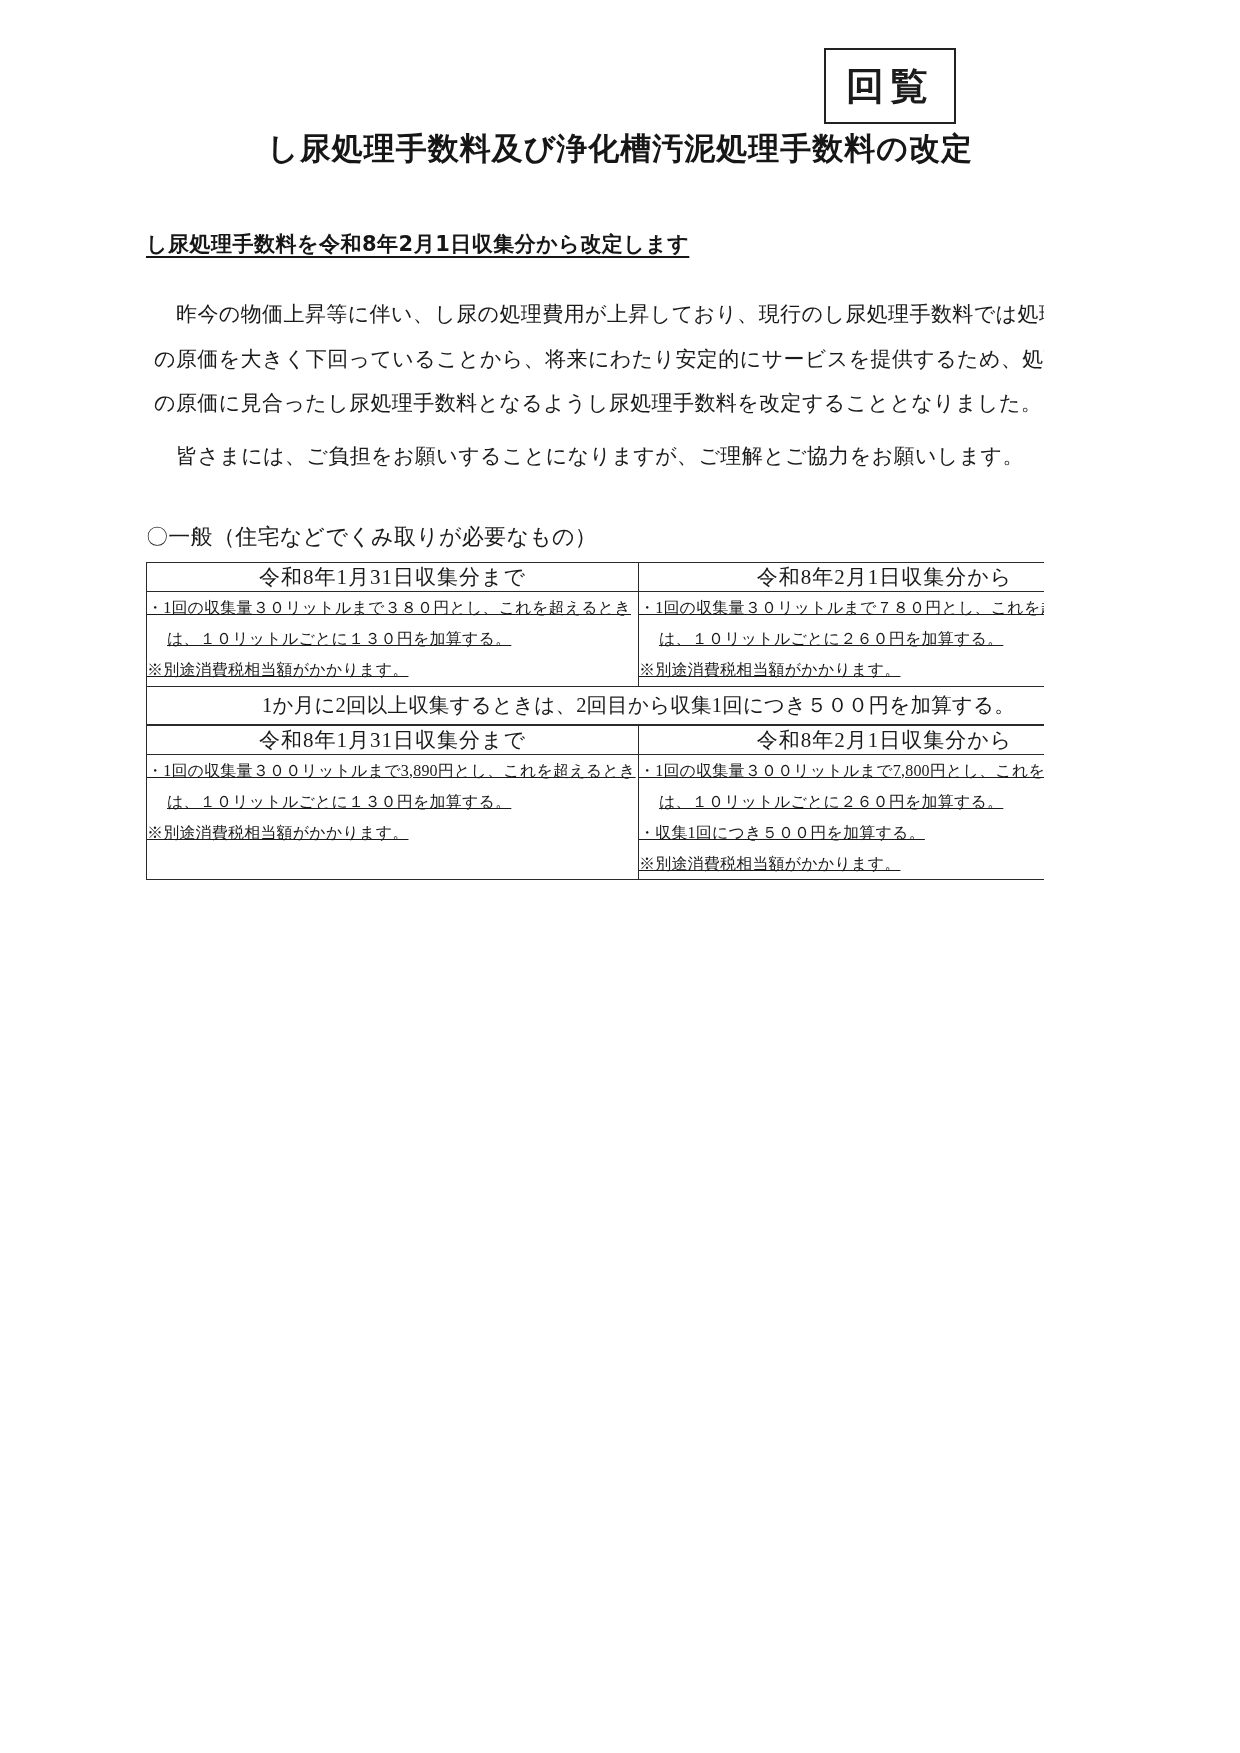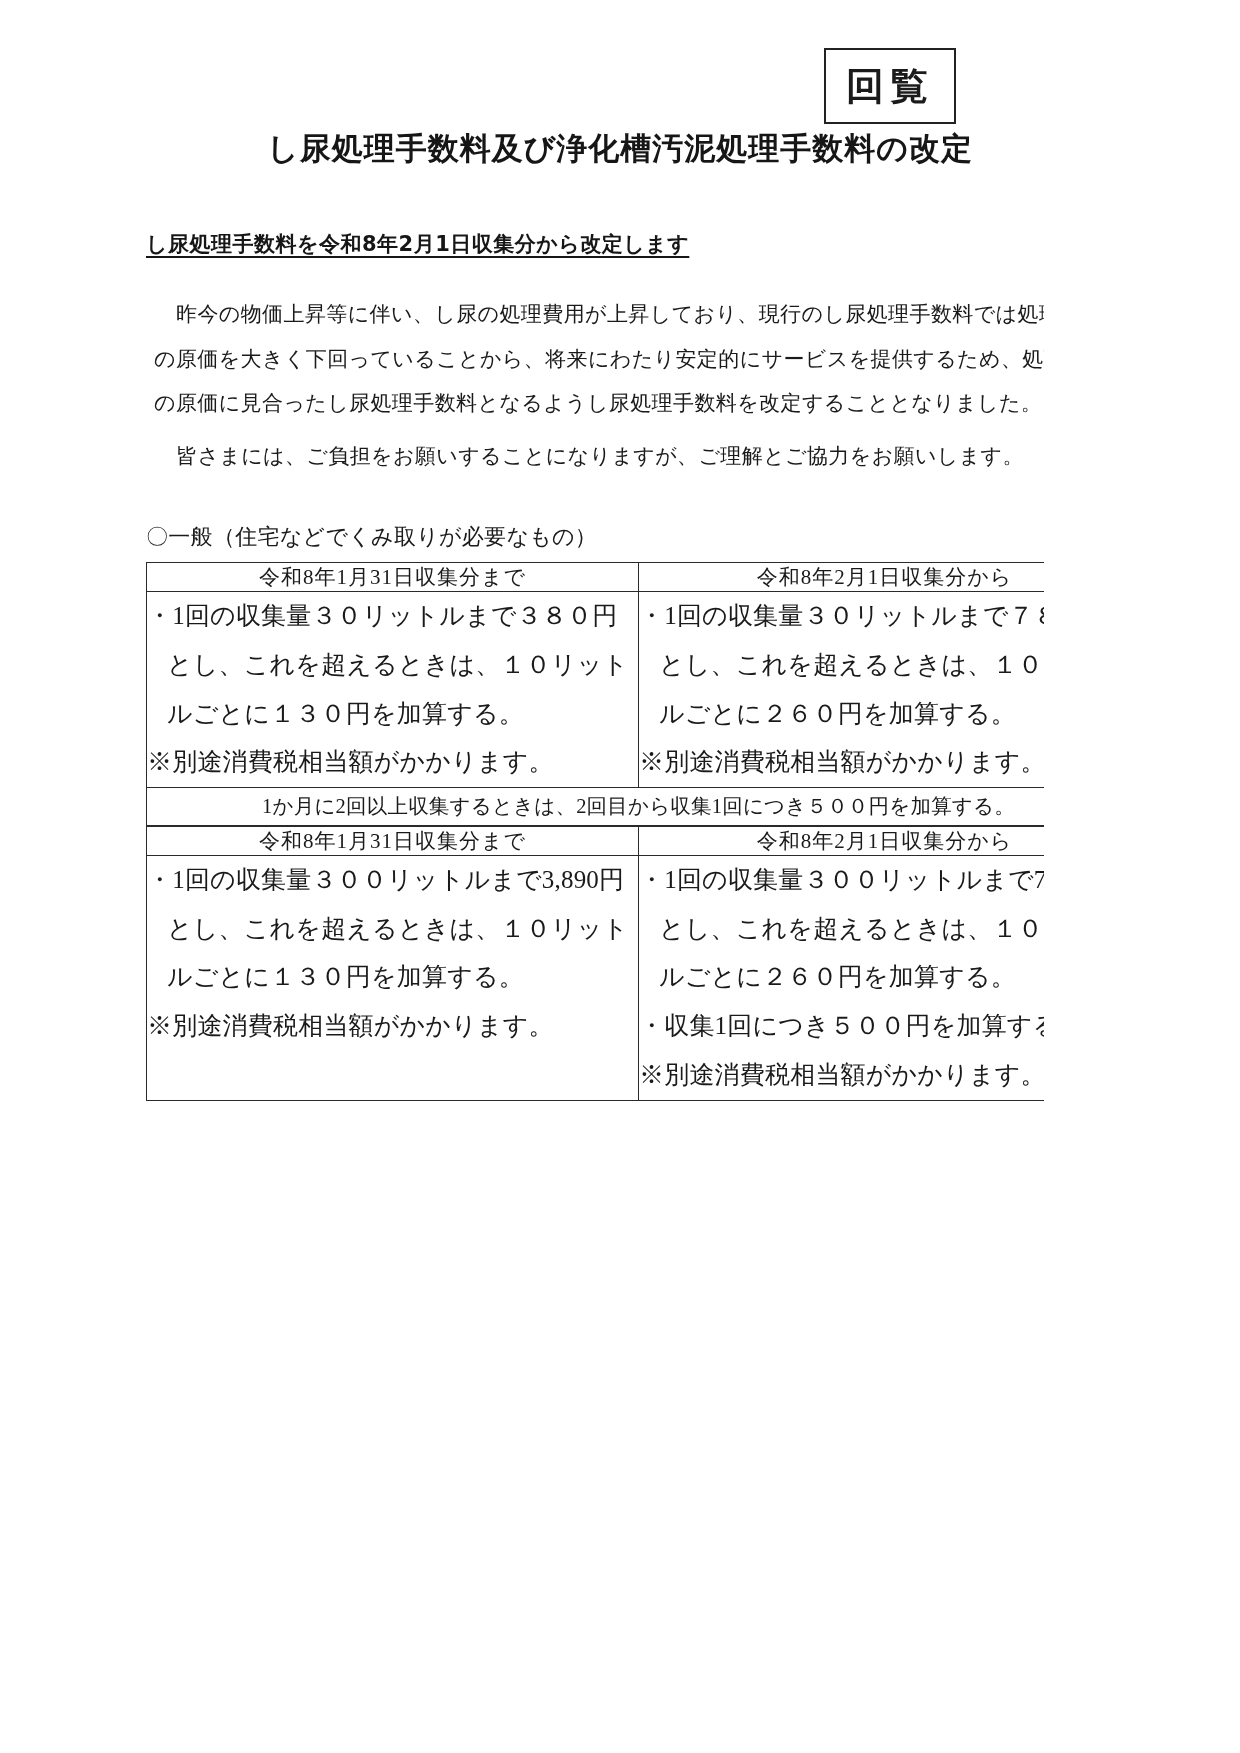--- a/index.html
+++ b/index.html
@@ -102,23 +102,24 @@
   }
   .hdr {
     text-align: center;
     font-size: 21px;
     font-weight: 400;
     padding: 13px 0 13px 0;
     letter-spacing: 1px;
   }
   .cell {
     padding: 16px 16px 14px 16px;
-    font-size: 25px;
+    font-size: 16px;
     line-height: 1.95;
     letter-spacing: 0.2px;
+    text-decoration: underline;
   }
   .cell p { margin: 0; }
   .cell p.hang {
     padding-left: 20px;
     text-indent: -20px;
   }
   .fullrow {
     padding: 14px 18px;
     font-size: 20.5px;
     letter-spacing: 0.2px;

